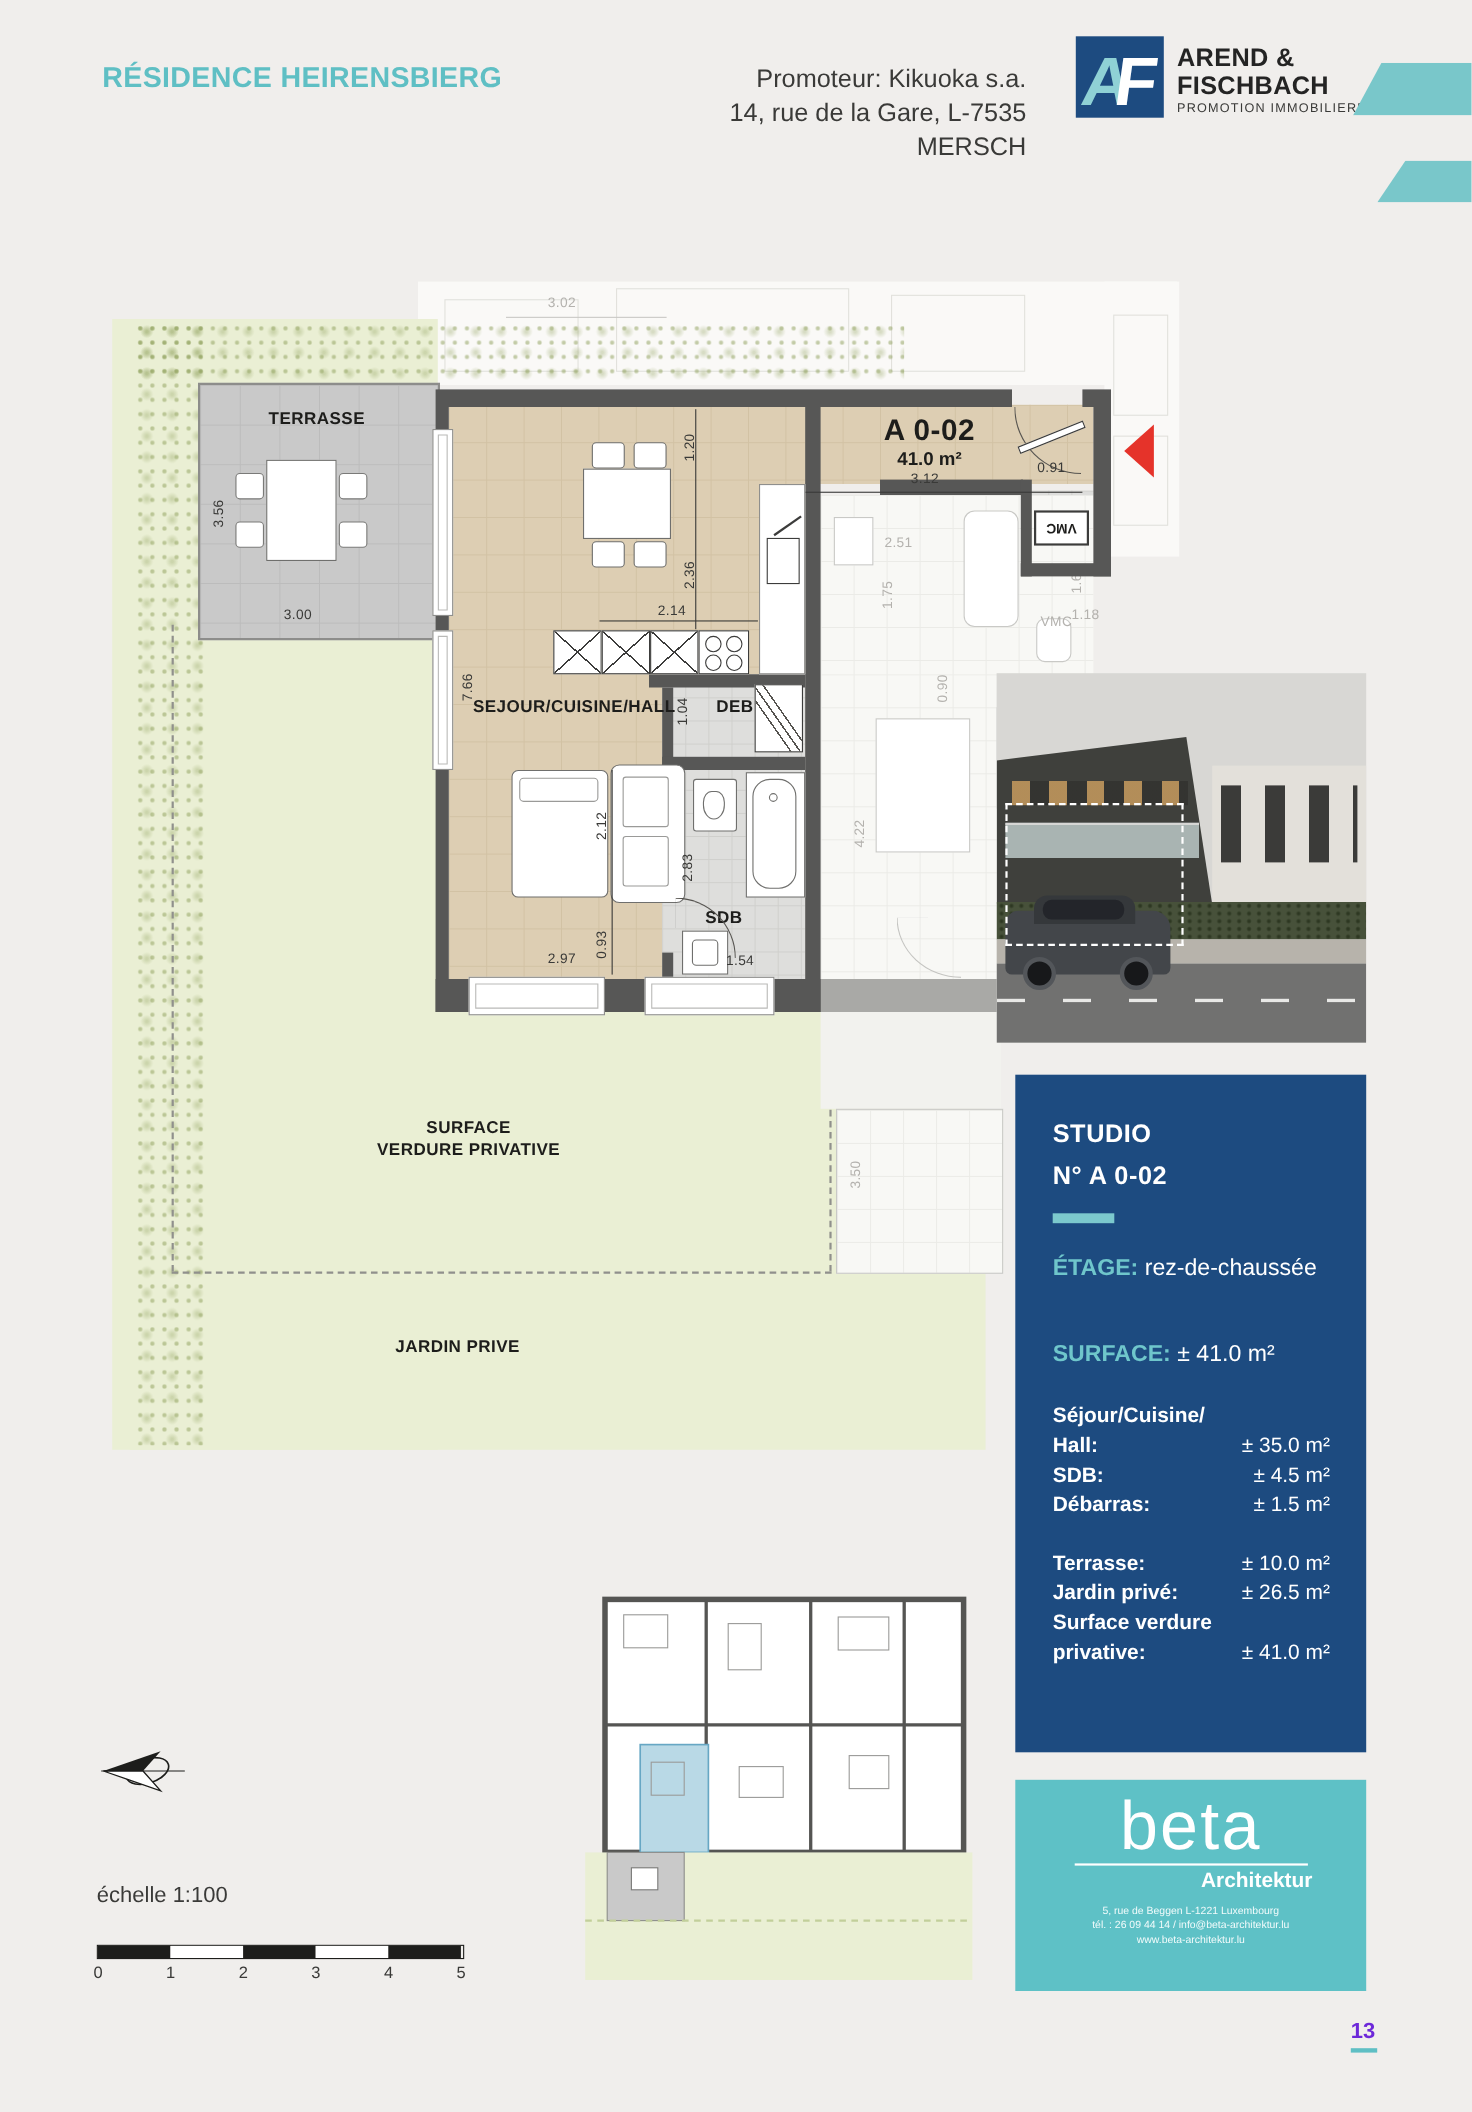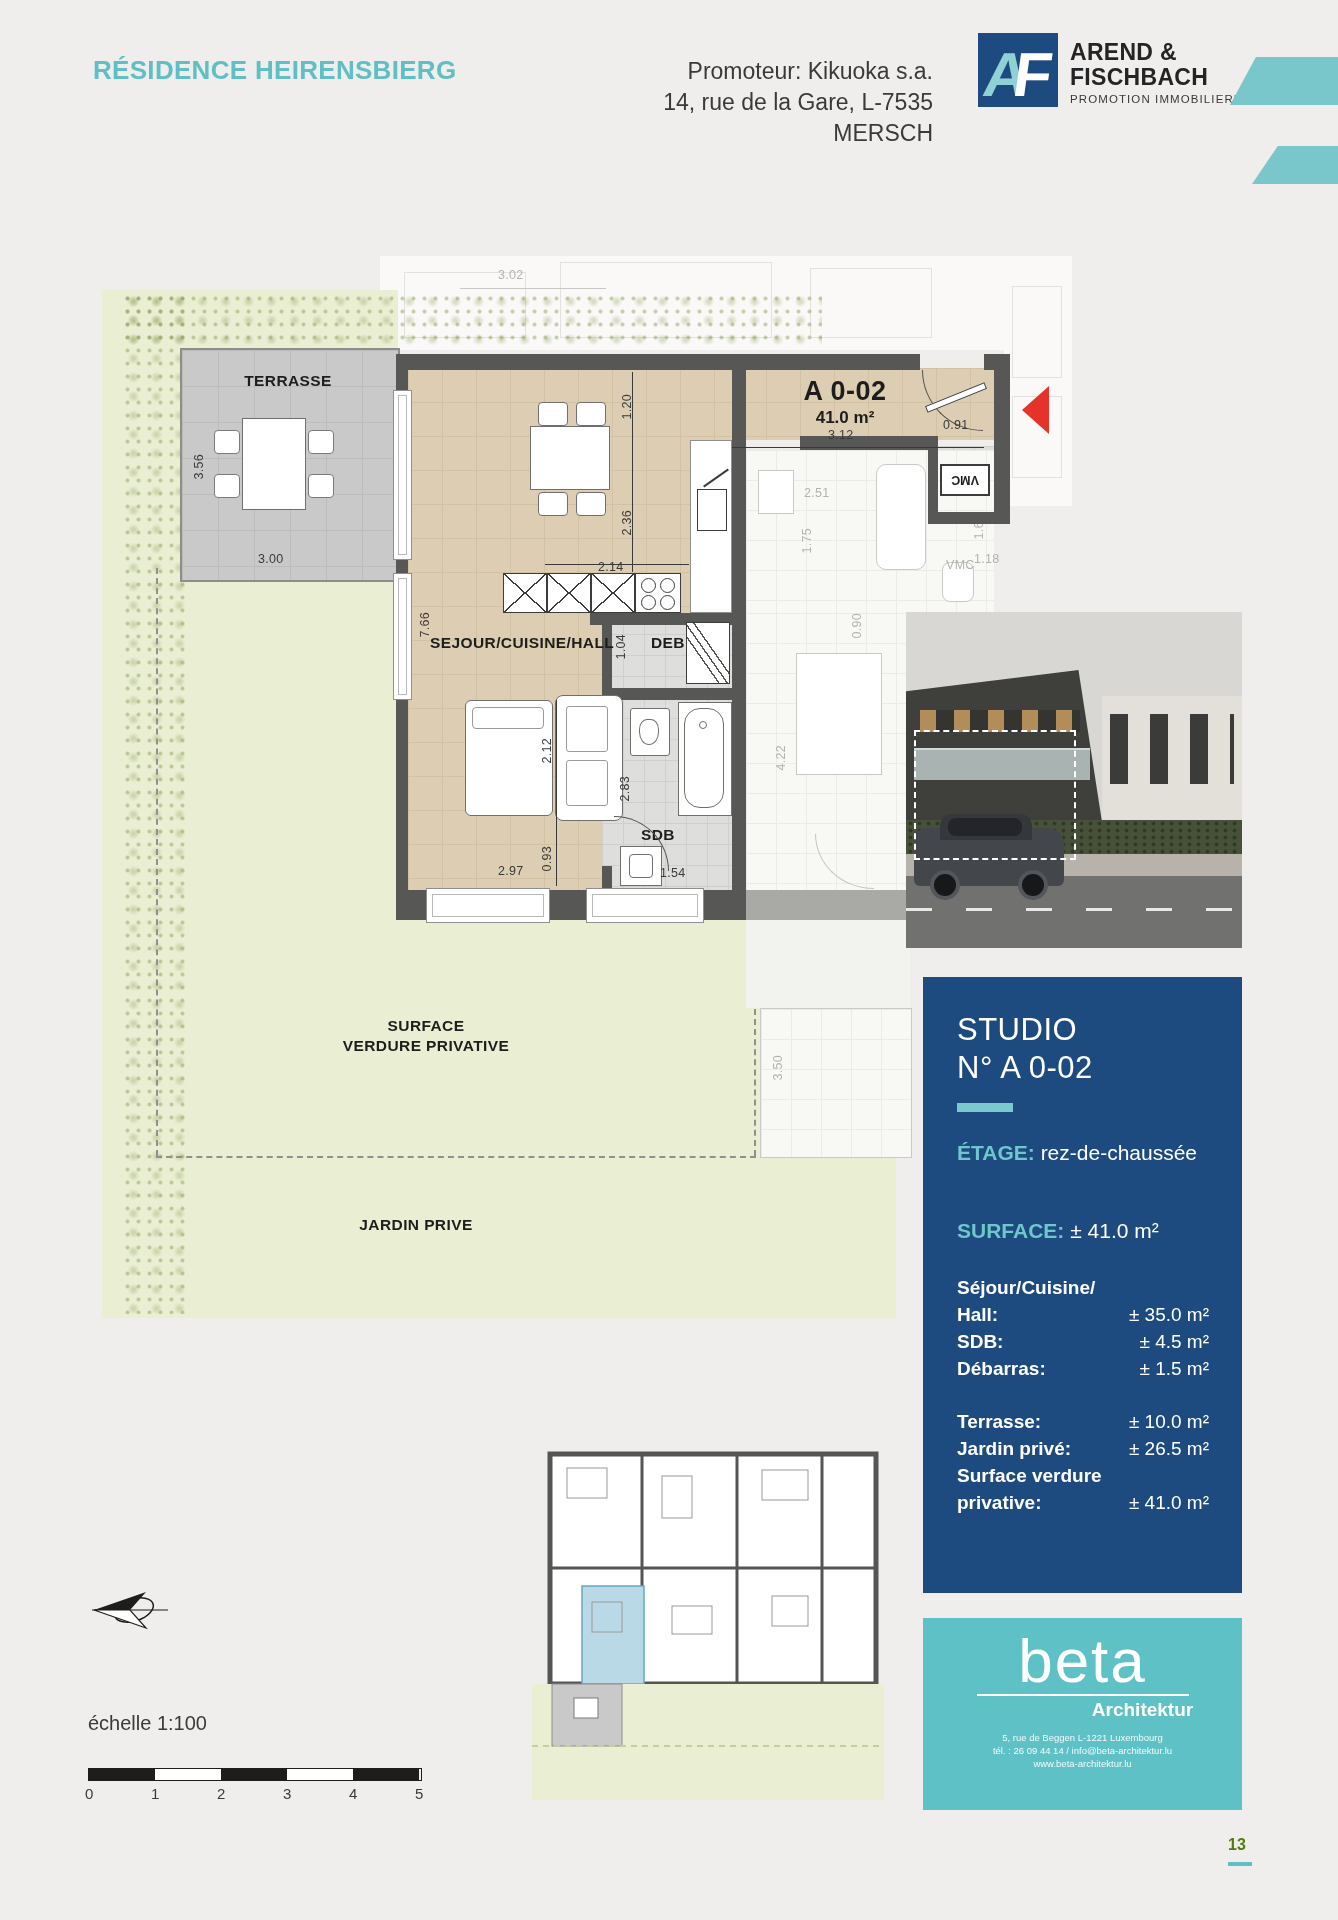--- a/index.html
+++ b/index.html
@@ -61,39 +61,39 @@
   .arcf{border:1.6px solid #c4c4c1;border-top:none;border-right:none;border-bottom-left-radius:100%}
   .leaf{background:#fff;border:1px solid #3c3c3b}
   .red-arrow{width:0;height:0;border-top:24px solid transparent;border-bottom:24px solid transparent;border-right:27px solid #e5332a}
   .vmcbox{background:#fff;border:2px solid #3c3c3b;font-size:12.5px;font-weight:bold;display:flex;align-items:center;justify-content:center;transform:rotate(180deg)}
   .dash{border:0;border-left:2px dashed #90908c}
   .dashH{border:0;border-top:2px dashed #90908c}
   
   .photo{left:906px;top:612px;width:336px;height:336px;background:#d8d7d4;overflow:hidden}
   
   .panel{left:923px;top:977px;width:319px;height:616px;background:#1d4b80;box-sizing:border-box;padding:34px 30px 0 34px;color:#fff}
-  .p-title{font-size:31px;font-weight:400;line-height:38px;letter-spacing:.5px}
+  .p-title{font-size:23px;font-weight:700;line-height:38px;letter-spacing:.5px}
   .p-bar{width:56px;height:9px;background:#7cc9cd;margin:16px 0 28px 0}
   .p-line{font-size:21px;line-height:26px}
   .p-key{color:#6fc6cb;font-weight:bold}
   .irow{display:flex;justify-content:space-between;font-size:19px;line-height:27px;width:252px}
   .il{font-weight:bold}
   .iv{font-weight:normal}
   .gap{margin-top:26px}
   
   .beta{left:923px;top:1618px;width:319px;height:192px;background:#5ec1c6;color:#fff;text-align:center;box-sizing:border-box;padding-top:10px}
   .beta-word{font-size:62px;letter-spacing:2px;line-height:66px}
   .beta-rule{width:212px;height:0;border-bottom:2px solid #fff;margin:0 auto}
   .beta-sub{font-size:19px;font-weight:bold;margin:3px 0 10px 120px;text-align:left;display:inline-block}
   .beta-addr{font-size:9.5px;line-height:13px;color:#f2fbfb}
   
   .echelle{font-size:20px;color:#3a3a38}
   .segment{position:absolute;top:0;height:11px;width:66px}
   .tick{position:absolute;top:16px;font-size:15px;color:#3a3a38}
-  .pagenum{font-size:16px;font-weight:bold;color:#4d7c0f}
+  .pagenum{font-size:20px;font-weight:bold;color:#6d28d9}
 </style>
 </head>
 <body>
 
 <div class="abs" style="left:93px;top:55px">
   <div class="res-title">RÉSIDENCE HEIRENSBIERG</div>
   <div class="res-addr">
   </div>
 </div>
 
@@ -258,21 +258,21 @@
     <div class="abs" style="left:8px;top:7px;width:22px;height:22px;border:1px solid #6f6f6d;border-radius:4px"></div>
   </div>
   <div class="abs arc2" style="left:514px;top:548px;width:54px;height:54px"></div>
 
   <div class="abs room-label" style="left:330px;top:366px;width:180px">SEJOUR/CUISINE/HALL</div>
 
   <div class="abs dimline" style="left:532px;top:104px;width:1px;height:200px"></div>
   <span class="abs dim rot" style="left:520px;top:126px">1.20</span>
   <span class="abs dim rot" style="left:520px;top:242px">2.36</span>
   <div class="abs dimline" style="left:445px;top:296px;width:144px;height:1px"></div>
-  <span class="abs dim" style="left:498px;top:292px">2.14</span>
+  <span class="abs dim" style="left:498px;top:280px">2.14</span>
   <span class="abs dim rot" style="left:318px;top:344px">7.66</span>
   <div class="abs dimline" style="left:456px;top:432px;width:1px;height:186px"></div>
   <span class="abs dim rot" style="left:440px;top:470px">2.12</span>
   <span class="abs dim rot" style="left:440px;top:578px">0.93</span>
   <span class="abs dim rot" style="left:518px;top:508px">2.83</span>
   <span class="abs dim" style="left:398px;top:596px">2.97</span>
   <span class="abs dim" style="left:560px;top:598px">1.54</span>
 </div>
 
 <div class="abs photo">

